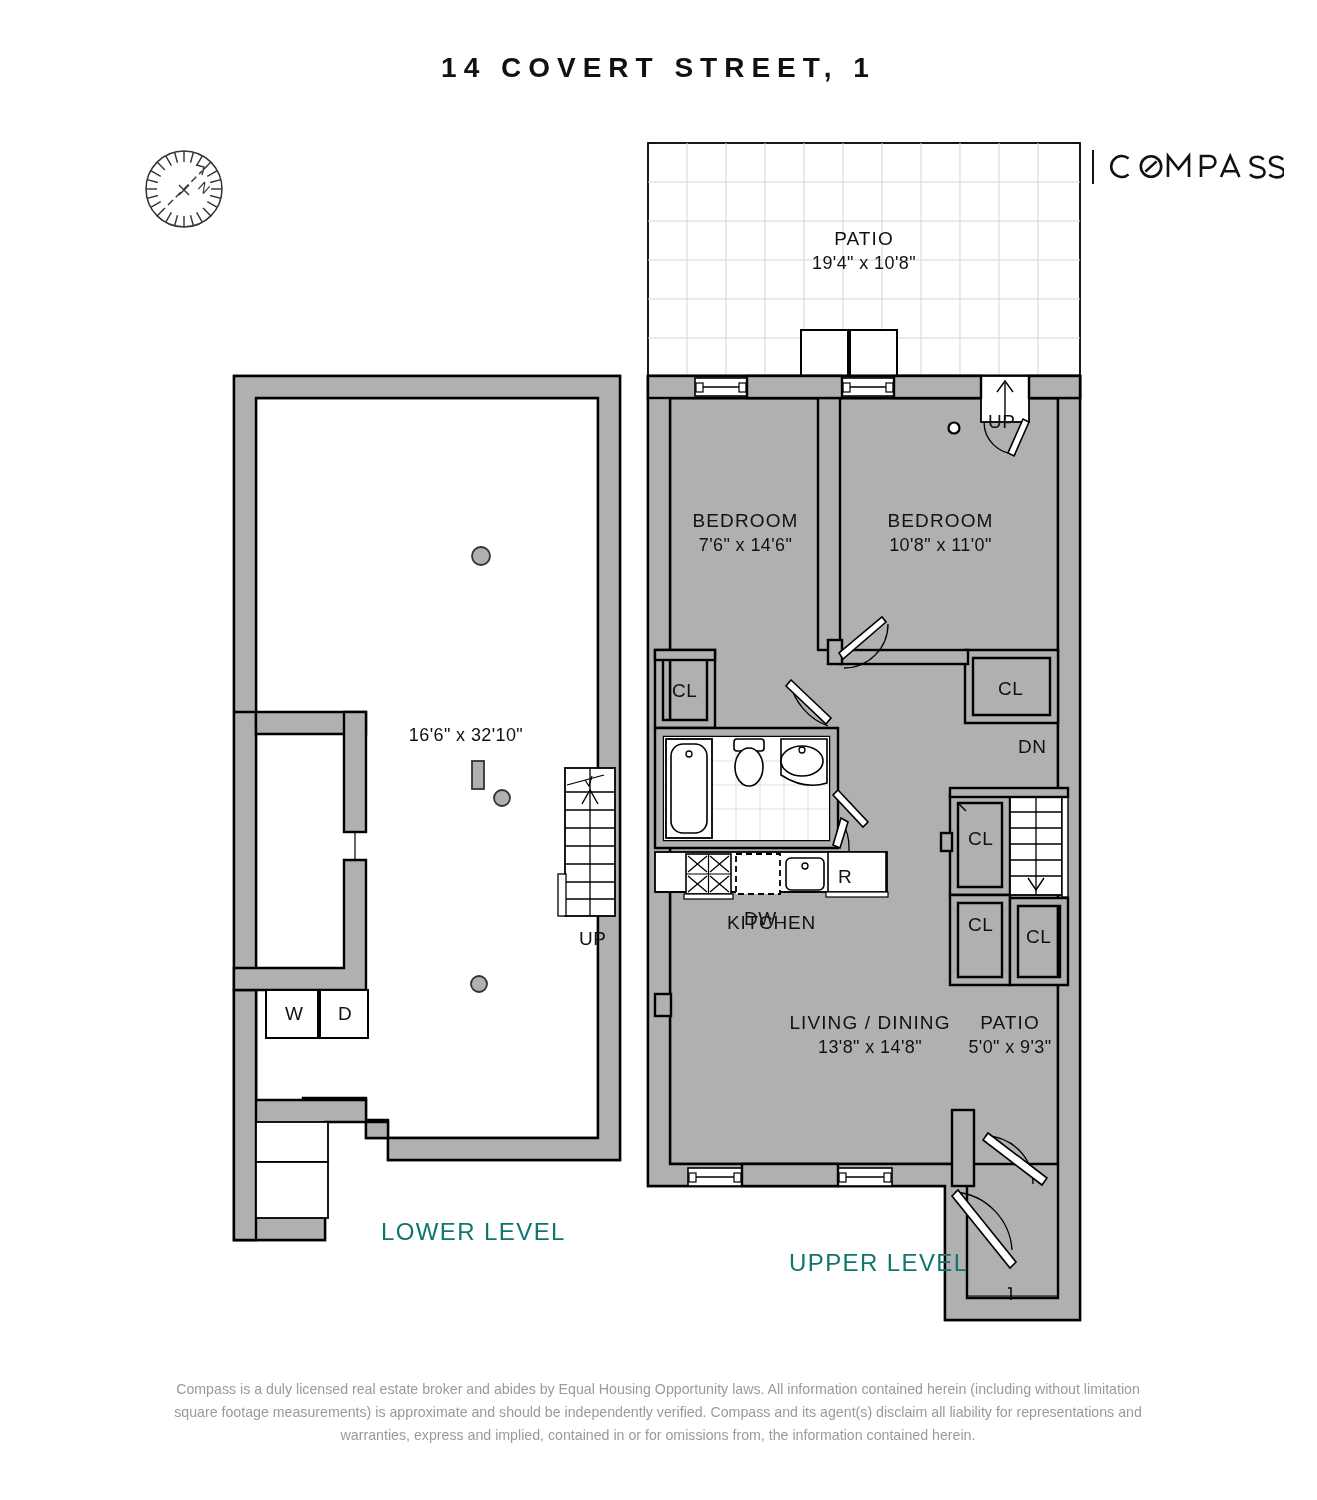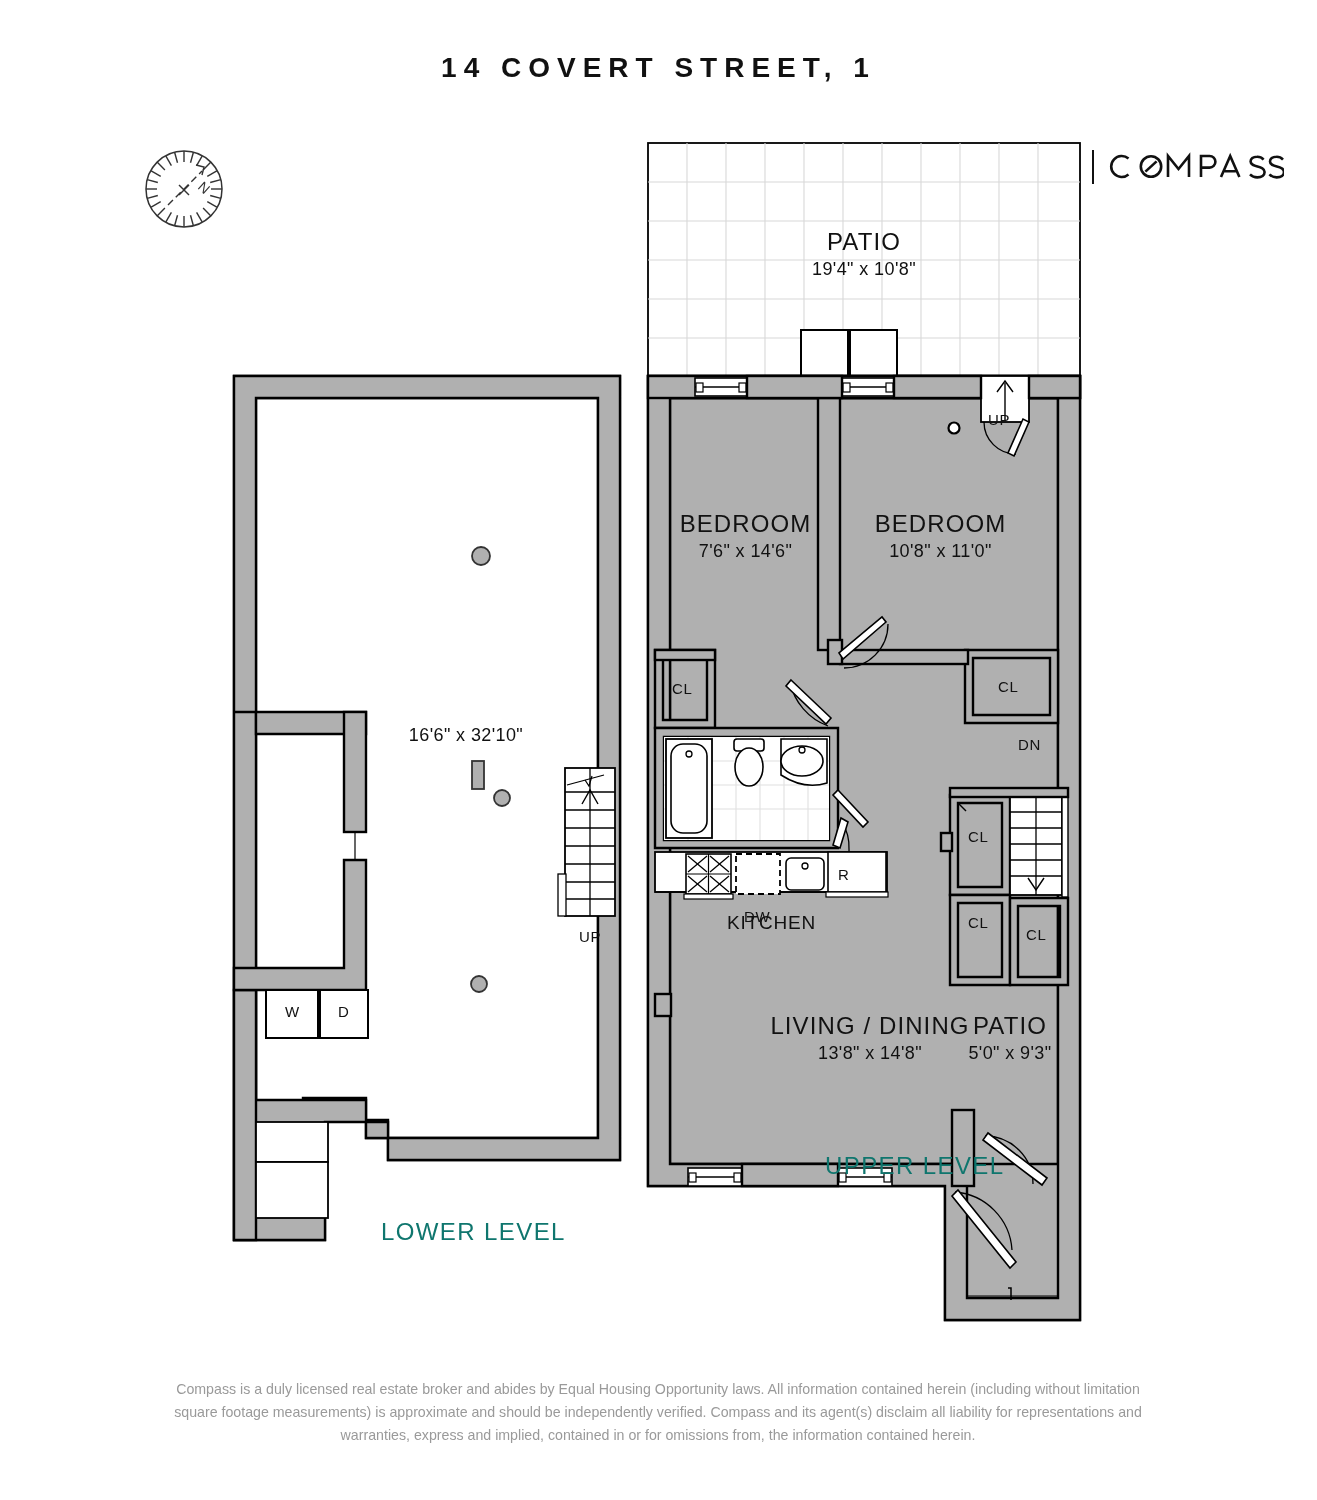--- a/index.html
+++ b/index.html
@@ -21,24 +21,24 @@
   .compass-rose{position:absolute;left:140px;top:145px;width:88px;height:88px;}
 
   .disclaimer{
     position:absolute;left:158px;top:1378px;width:1000px;text-align:center;
     font-size:14.2px;line-height:23px;color:#9a9a9a;font-family:"Liberation Sans",sans-serif;
   }
 
   .lvl-label{position:absolute;font-size:24px;letter-spacing:1.4px;color:#0f766e;white-space:nowrap;}
 
   .room-label{position:absolute;text-align:center;color:#111;white-space:nowrap;}
-  .room-label .nm{font-size:24px;letter-spacing:1.1px;display:block;}
+  .room-label .nm{font-size:19px;letter-spacing:1.1px;display:block;}
   .room-label .dim{font-size:18px;letter-spacing:0.4px;display:block;margin-top:3px;}
   .small-label{position:absolute;font-size:19px;color:#111;letter-spacing:0.8px;white-space:nowrap;}
-  .tiny-label{position:absolute;font-size:15px;color:#111;letter-spacing:0.6px;white-space:nowrap;}
+  .tiny-label{position:absolute;font-size:19px;color:#111;letter-spacing:0.6px;white-space:nowrap;}
 
   svg.plan{position:absolute;left:0;top:0;width:1317px;height:1500px;pointer-events:none;}
   .wall{fill:#b0b0b0;stroke:#000;stroke-width:2.4;}
   .tilegrid{fill:none;stroke:#d8d8d8;stroke-width:1.1;}
   .bathgrid{fill:none;stroke:#e0e0e0;stroke-width:1.1;}
   .whitefill{fill:#fff;stroke:#000;stroke-width:2;}
   .col{fill:#b0b0b0;stroke:#333;stroke-width:1.8;}
 </style>
 </head>
 <body>
@@ -430,17 +430,17 @@
   <div class="tiny-label" style="left:579px;top:928px;">UP</div>
 
   <div class="room-label" style="left:386px;top:722px;width:160px;">
     <span class="dim">16'6" x 32'10"</span>
   </div>
 
   <div class="tiny-label" style="left:285px;top:1003px;">W</div>
   <div class="tiny-label" style="left:338px;top:1003px;">D</div>
 
   <div class="lvl-label" style="left:381px;top:1218px;">LOWER LEVEL</div>
-  <div class="lvl-label" style="left:789px;top:1152px;margin-left:36px;">UPPER LEVEL</div>
+  <div class="lvl-label" style="left:789px;top:1249px;">UPPER LEVEL</div>
 
   <div class="disclaimer">Compass is a duly licensed real estate broker and abides by Equal Housing Opportunity laws. All information contained herein (including without limitation square footage measurements) is approximate and should be independently verified. Compass and its agent(s) disclaim all liability for representations and warranties, express and implied, contained in or for omissions from, the information contained herein.</div>
 
 </div>
 
 </body></html>

